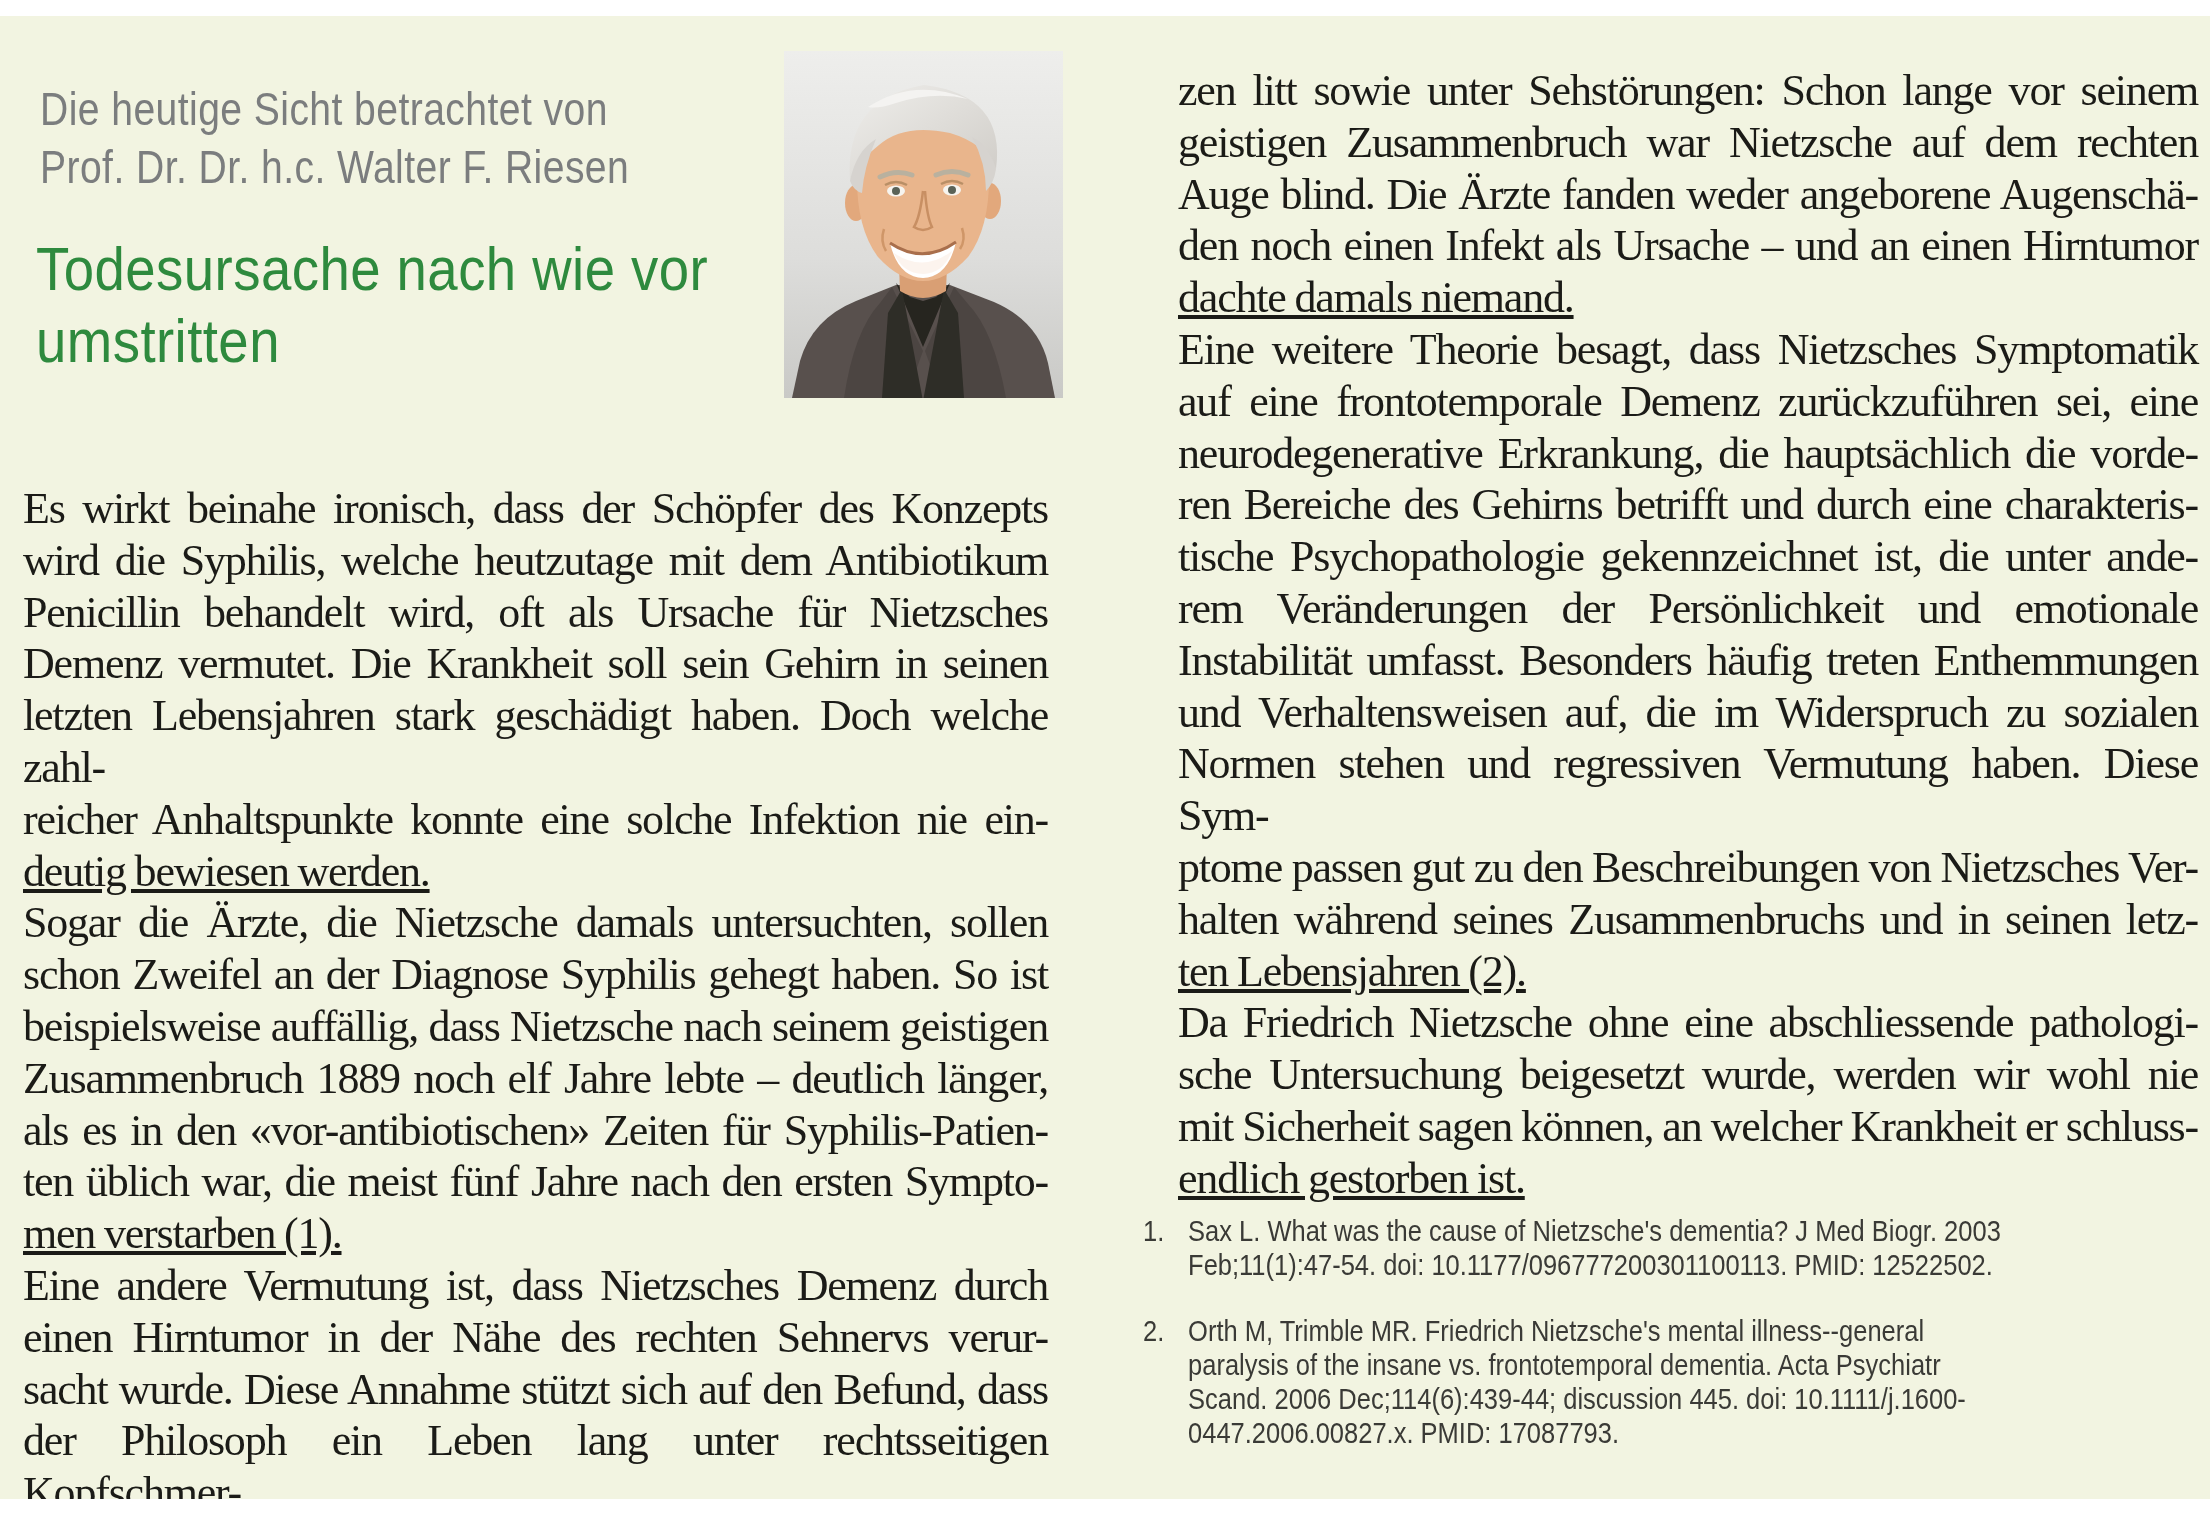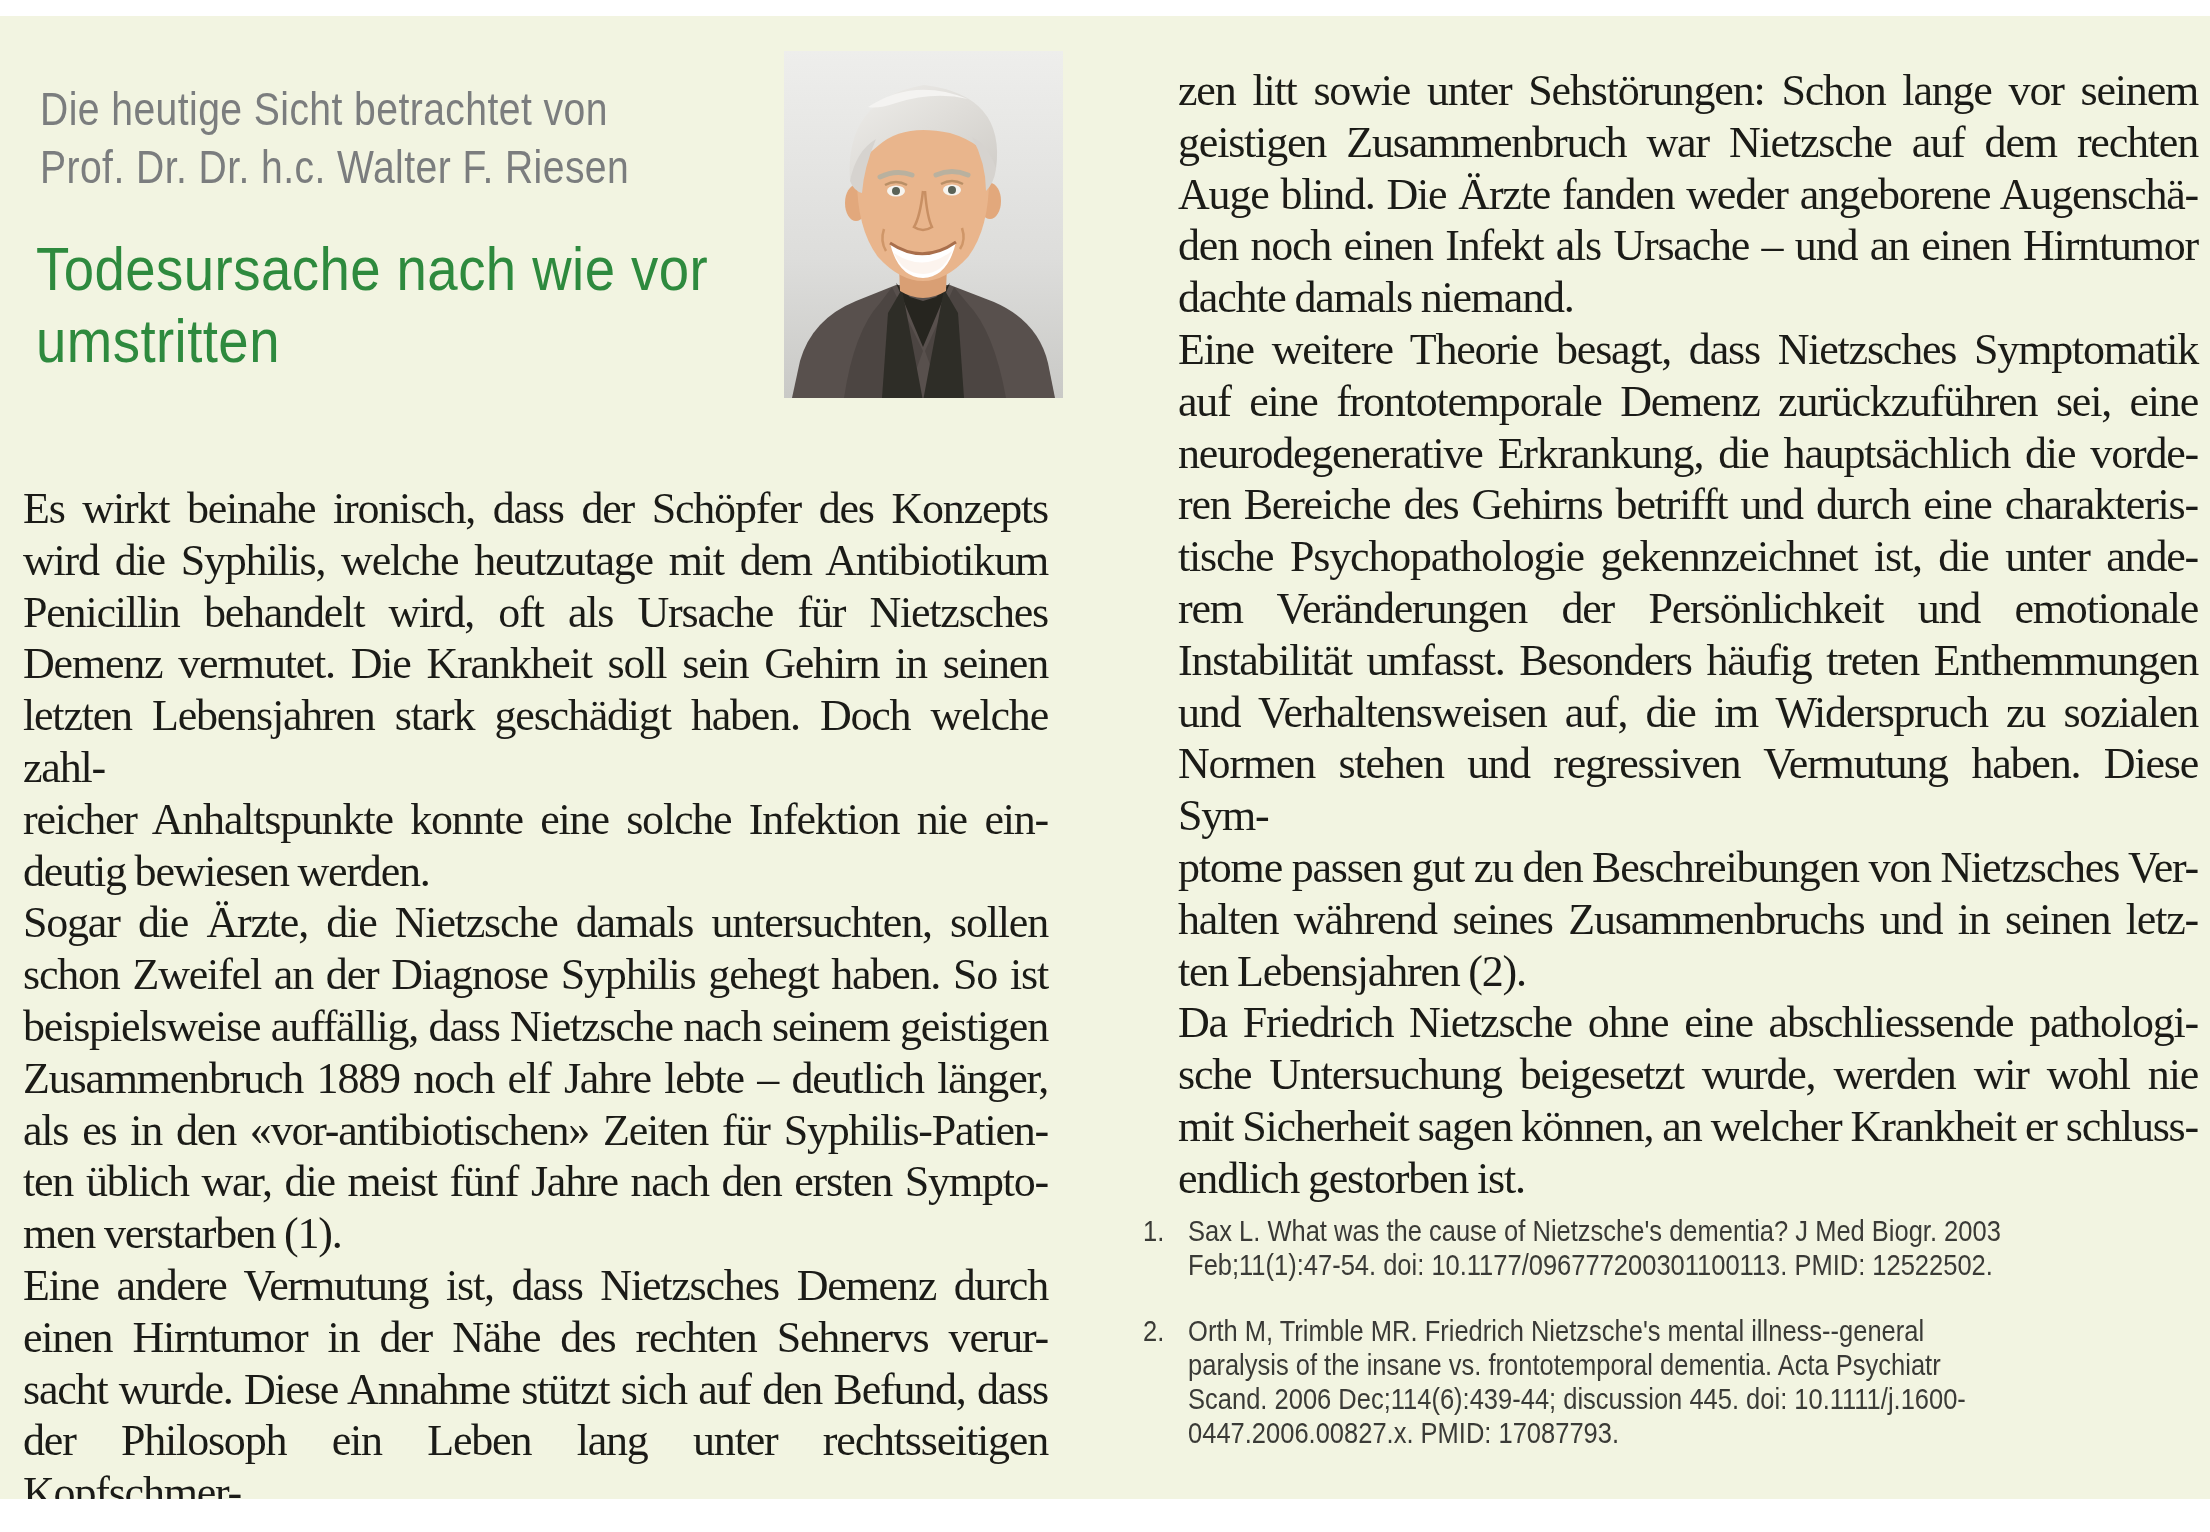--- a/index.html
+++ b/index.html
@@ -20,21 +20,21 @@
 
   .photo{left:784px;top:51px;width:279px;height:347px;}
   .photo svg{display:block;width:279px;height:347px;}
 
   .col{font-family:"Liberation Serif",serif;font-size:44px;line-height:51.8px;
        color:var(--c-body);letter-spacing:-1.2px;word-spacing:-1px;}
   .col-left{left:23px;top:483px;width:1025px;}
   .col-right{left:1178px;top:65px;width:1020px;}
   .para{margin:0;}
   .line{text-align:justify;text-align-last:justify;white-space:normal;}
-  .para.ended .line:last-child{text-align:center;text-align-last:left;}
+  .para.ended .line:last-child{text-align:center;text-align-last:left;text-decoration:underline;}
 
   .refs{left:1143px;top:1214px;width:1230px;margin:0;padding:0;list-style:none;
         font-size:30px;line-height:34px;color:var(--c-refs);}
   .ref{display:flex;margin:0 0 32px 0;}
   .ref-num{flex:0 0 53px;}
   .ref-lines{flex:1 1 auto;}
 </style>
 </head>
 <body>
 

